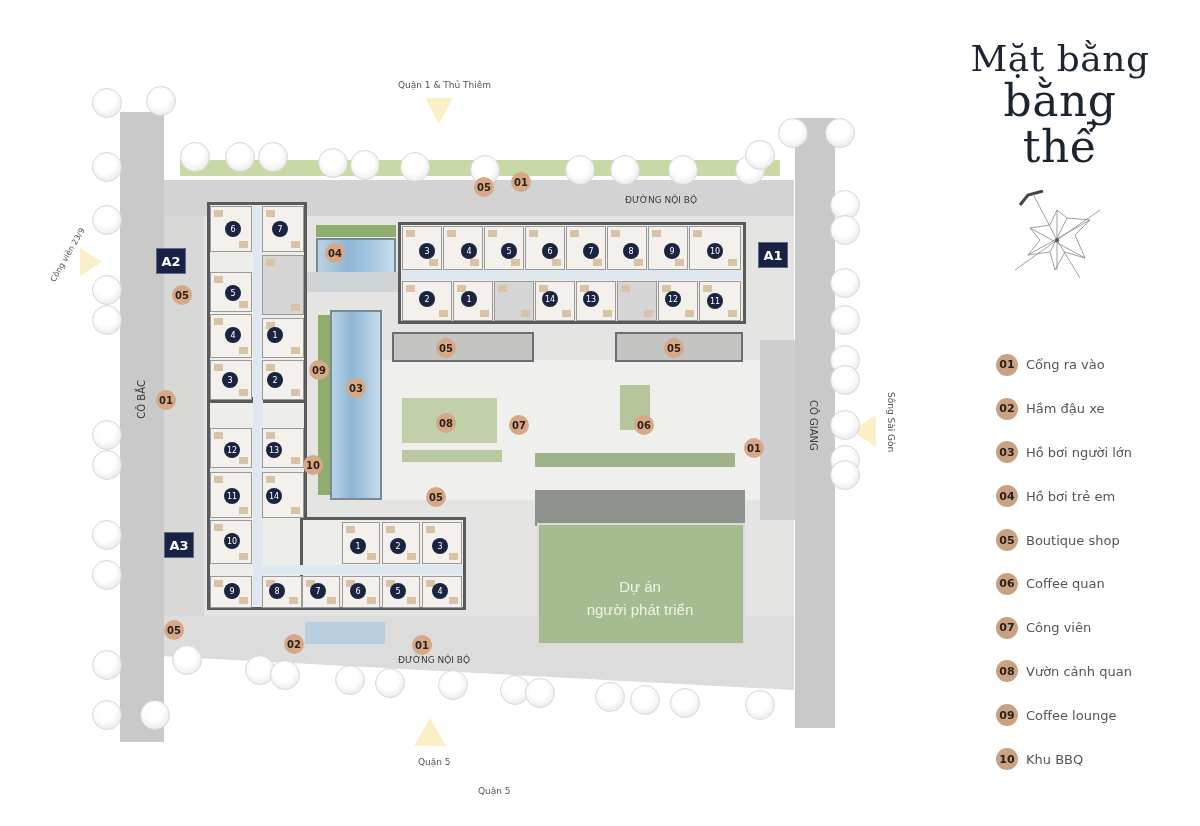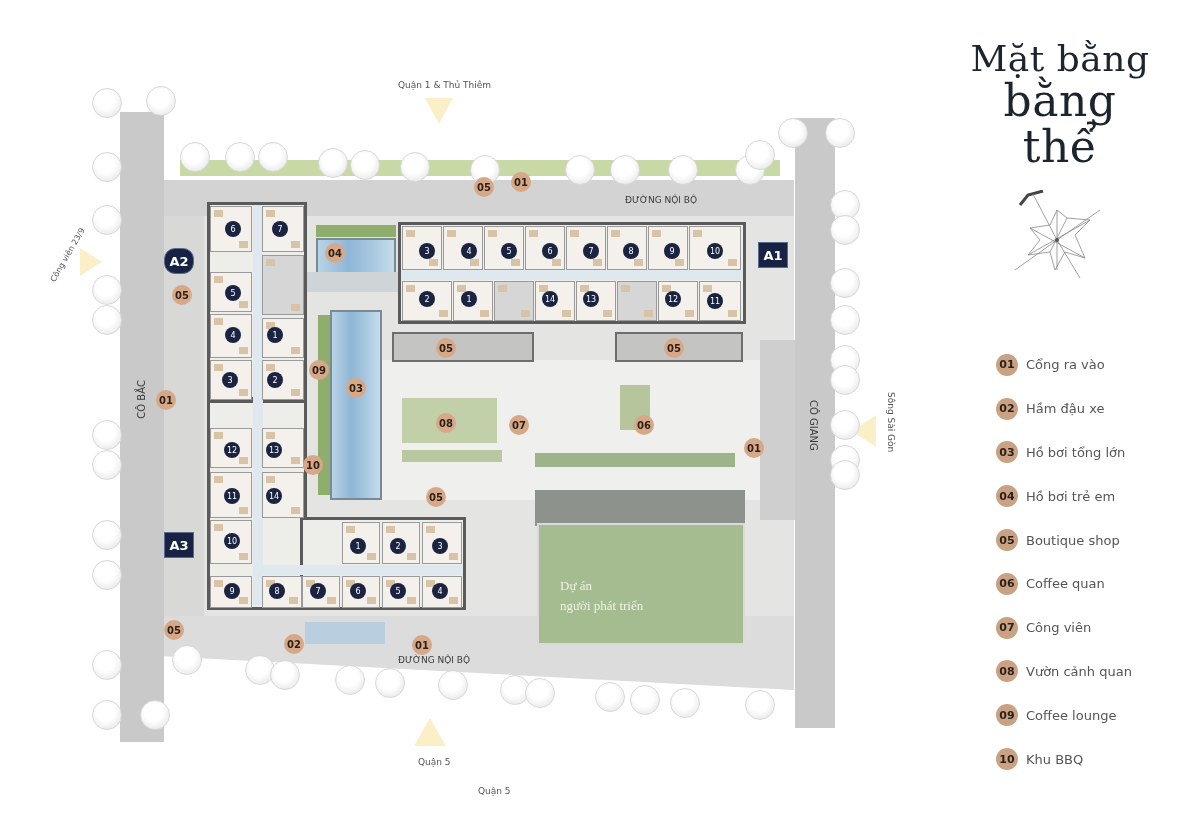--- a/index.html
+++ b/index.html
@@ -50,21 +50,21 @@
 
   .amen { position: absolute; width: 20px; height: 20px; border-radius: 50%; background: #d6a888;
     color: #2b1f18; font-size: 10px; font-weight: bold; display: flex; align-items: center;
     justify-content: center; font-family: "DejaVu Sans", sans-serif; z-index: 5; }
 
   .pool { position: absolute; background: linear-gradient(90deg, #b9d3e6, #8fb6d6 40%, #a7c7e0 70%, #c6dcec); border: 2px solid #7a8a95; }
   .green { position: absolute; background: #a9bf92; }
   .hedge { position: absolute; background: #c9d9a6; }
   .plaza { position: absolute; background: #e8e8e6; }
   .dev-lot { position: absolute; background: #a4bc8f; border: 2px solid #dadada; }
-  .dev-label { position: absolute; color: #eef3e8; font-size: 13px; line-height: 1.5; font-family: Liberation Serif, serif; }
+  .dev-label { position: absolute; color: #eef3e8; font-size: 15px; text-align: center; line-height: 1.5; font-family: Liberation Sans, sans-serif; }
 
   .compass { position: absolute; left: 1010px; top: 190px; }
 </style>
 </head>
 <body>
 
 <div class="road" style="left:120px; top:112px; width:44px; height:630px;"></div>
 <div class="road" style="left:795px; top:118px; width:40px; height:610px;"></div>
 <div class="road" style="left:164px; top:180px; width:630px; height:36px; background:#d3d3d3;"></div>
 <div class="road" style="left:164px; top:615px; width:630px; height:75px; background:#dcdcdc; clip-path: polygon(0 0,100% 0,100% 100%,0 55%);"></div>
@@ -251,21 +251,21 @@
 <div class="unit" style="left:422px; top:576px; width:40px; height:32px;"></div>
 <div class="unit-num" style="left:350px; top:538px;">1</div>
 <div class="unit-num" style="left:390px; top:538px;">2</div>
 <div class="unit-num" style="left:432px; top:538px;">3</div>
 <div class="unit-num" style="left:269px; top:583px;">8</div>
 <div class="unit-num" style="left:310px; top:583px;">7</div>
 <div class="unit-num" style="left:350px; top:583px;">6</div>
 <div class="unit-num" style="left:390px; top:583px;">5</div>
 <div class="unit-num" style="left:432px; top:583px;">4</div>
 
-<div class="tower-badge" style="left:164px; top:248px;border-radius:11px;">A2</div>
+<div class="tower-badge" style="left:156px; top:248px;">A2</div>
 <div class="tower-badge" style="left:164px; top:532px;">A3</div>
 
 <div class="plaza" style="left:305px; top:622px; width:80px; height:22px; background:#b9cfe0;"></div>
 
 <div class="amen" style="left:474px; top:177px;">05</div>
 <div class="amen" style="left:511px; top:172px;">01</div>
 <div class="amen" style="left:325px; top:243px;">04</div>
 <div class="amen" style="left:172px; top:285px;">05</div>
 <div class="amen" style="left:156px; top:390px;">01</div>
 <div class="amen" style="left:346px; top:378px;">03</div>
@@ -307,21 +307,21 @@
   <div class="legend-item">
       <span class="legend-badge">01</span>
       <span class="legend-label">Cổng ra vào</span>
     </div>
   <div class="legend-item">
       <span class="legend-badge">02</span>
       <span class="legend-label">Hầm đậu xe</span>
     </div>
   <div class="legend-item">
       <span class="legend-badge">03</span>
-      <span class="legend-label">Hồ bơi tổng lớn</span>
+      <span class="legend-label">Hồ bơi người lớn</span>
     </div>
   <div class="legend-item">
       <span class="legend-badge">04</span>
       <span class="legend-label">Hồ bơi trẻ em</span>
     </div>
   <div class="legend-item">
       <span class="legend-badge">05</span>
       <span class="legend-label">Boutique shop</span>
     </div>
   <div class="legend-item">

